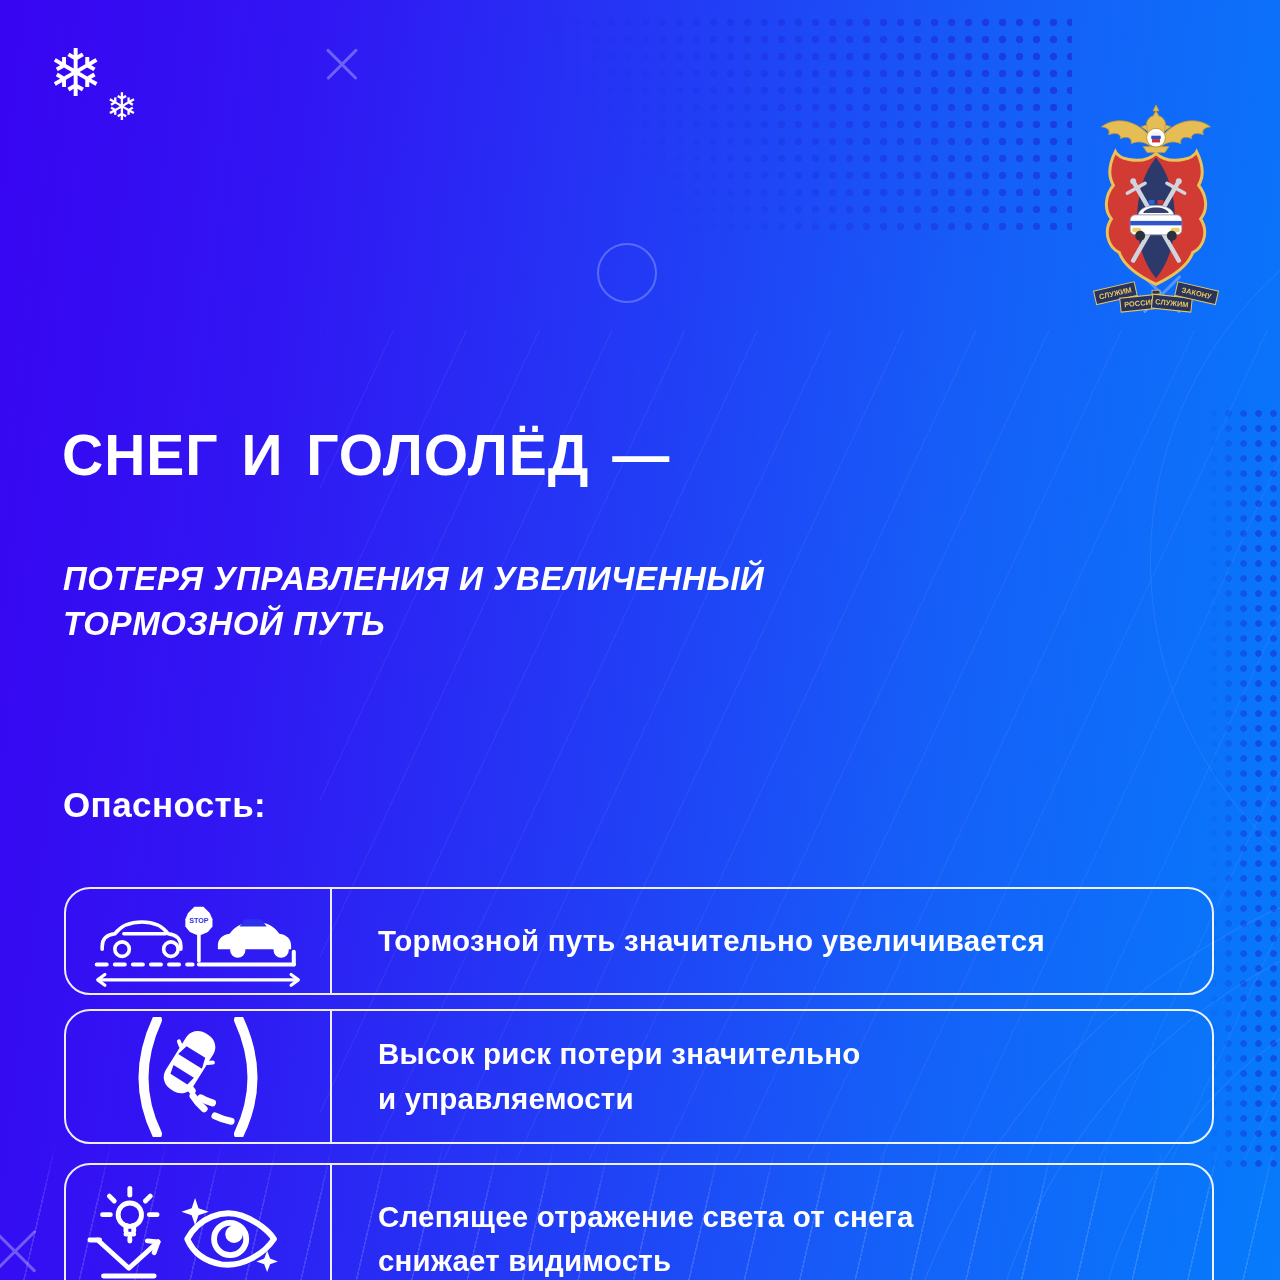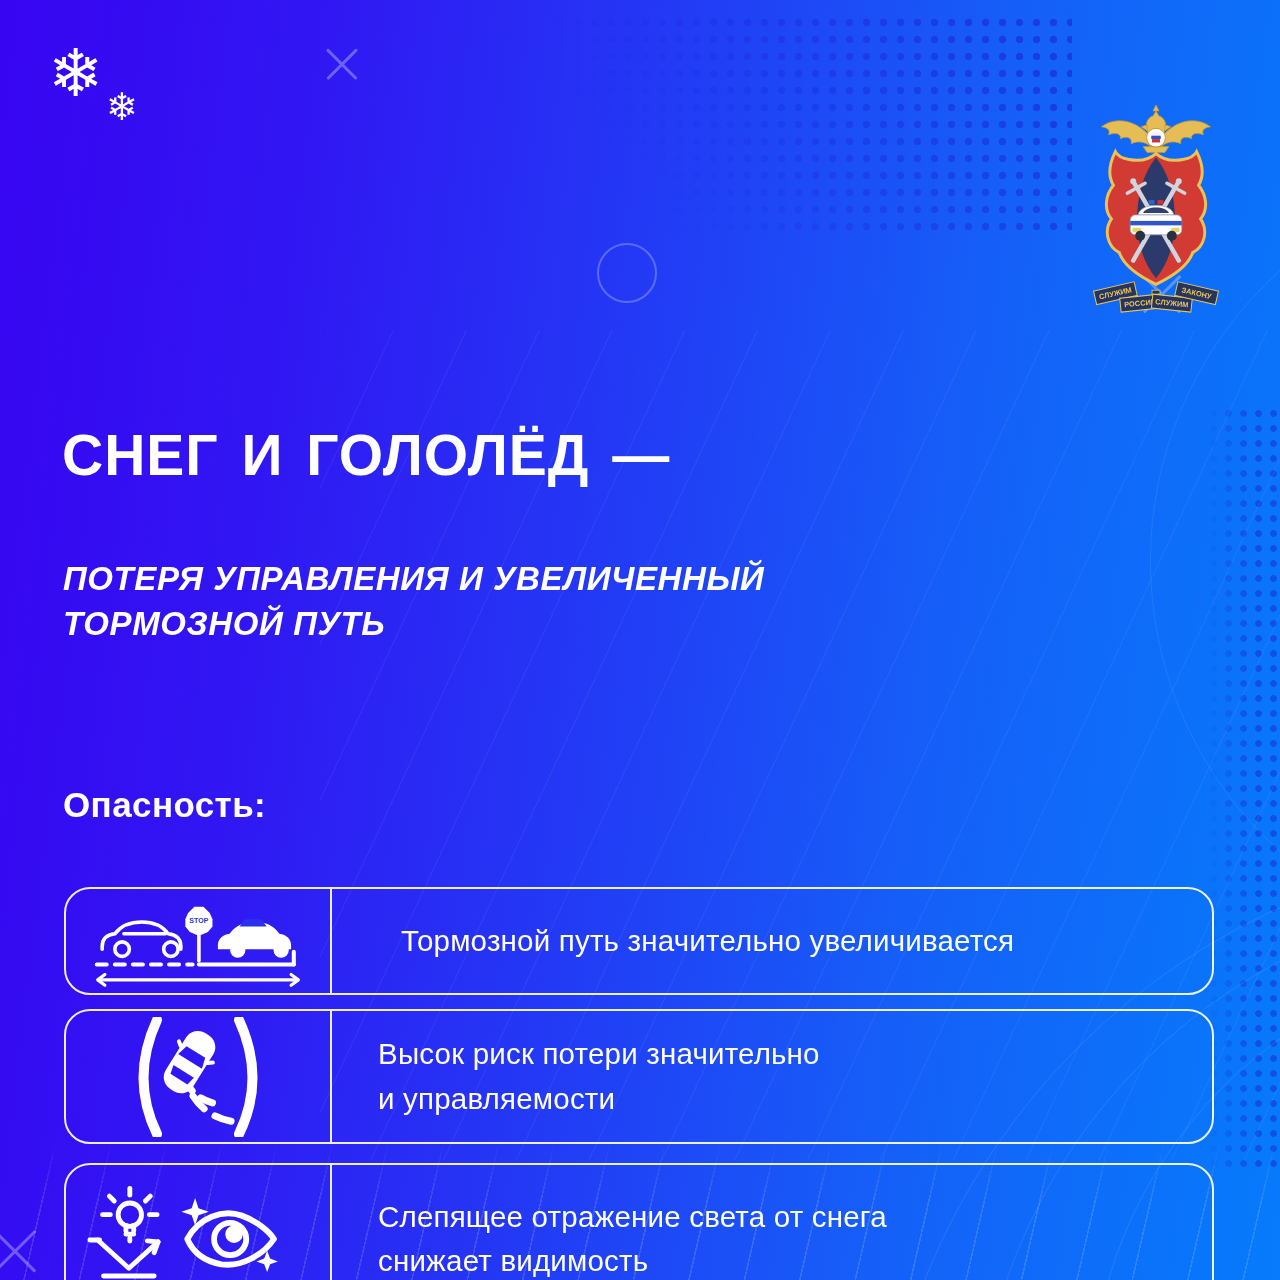--- a/index.html
+++ b/index.html
@@ -40,23 +40,23 @@
   .subtitle{left:63px;top:209px;font-size:33px;font-weight:700;font-style:italic;
     letter-spacing:.6px;line-height:1.35;white-space:pre-line;}
   .section-label{left:63px;top:348px;font-size:35px;font-weight:800;letter-spacing:.4px;}
   
   .cards{left:64px;top:410px;width:1150px;}
   .card{display:flex;border:2px solid rgba(255,255,255,.92);border-radius:26px;
     box-sizing:border-box;}
   .card-icon{width:264px;flex:none;border-right:2px solid rgba(255,255,255,.92);
     display:flex;align-items:center;justify-content:center;}
   .card-text{flex:1;display:flex;align-items:center;padding:10px 28px 10px 46px;
-    font-size:29.5px;font-weight:400;letter-spacing:.2px;line-height:1.5;
+    font-size:29.5px;font-weight:700;letter-spacing:.2px;line-height:1.5;
     white-space:pre-line;}
-  .c1{height:108px;margin-bottom:14px;gap:23px;}
+  .c1{height:108px;margin-bottom:14px;}
   .c2{height:135px;margin-bottom:19px;}
   .c3{height:152px;margin-bottom:21px;}
   .emblem{left:1092px;top:38px;}
   .z1{z-index:1;} .z2{z-index:2;position:relative;}
 </style>
 </head>
 <body>
 
 <div class="abs dots-top z1"></div>
 <div class="abs dots-right z1"></div>

